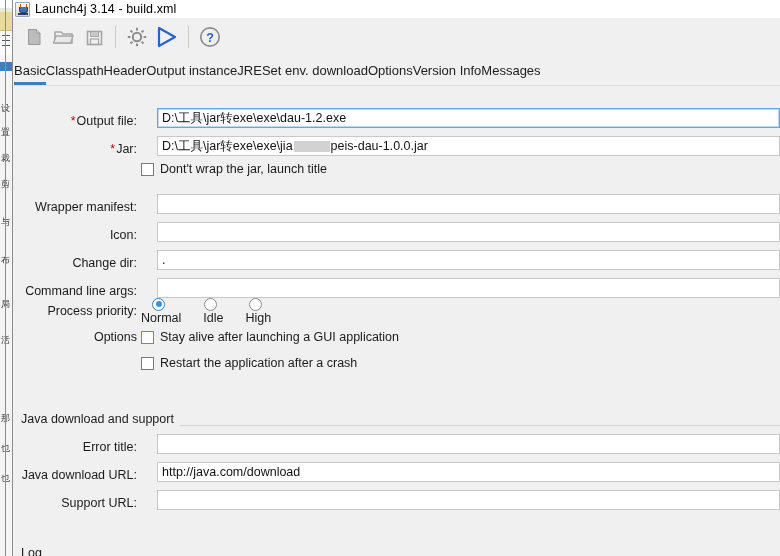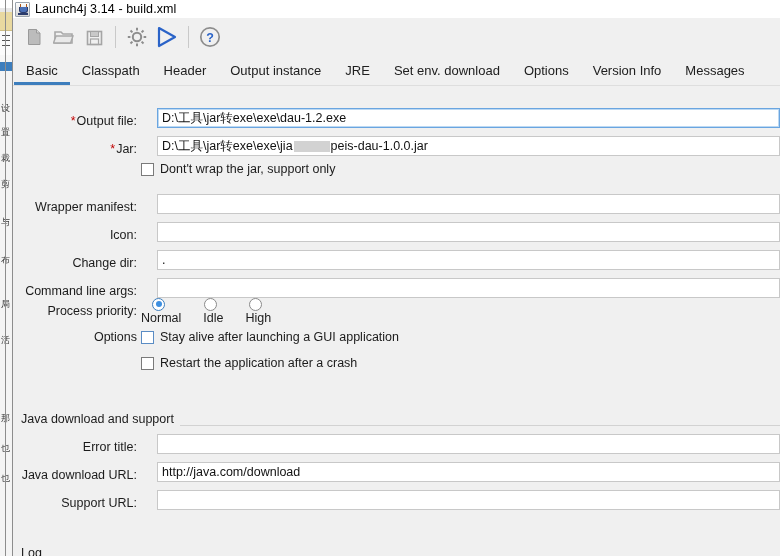--- a/index.html
+++ b/index.html
@@ -157,21 +157,21 @@
     height: 34px;
     background: #f0f0f0;
     display: flex;
     align-items: flex-start;
     padding-left: 1px;
   }
   .tab {
     position: relative;
     height: 29px;
     line-height: 29px;
-    padding: 0 12px;
+    padding: 0 0;
     font-size: 13px;
     color: #202020;
     white-space: nowrap;
   }
   .tab.active::after {
     content: "";
     position: absolute;
     left: 0; right: 0; bottom: 0;
     height: 3px;
     background: #3d7ebd;
@@ -463,21 +463,21 @@
       <div class="field">
         <span>D:\工具\jar转exe\exe\jia</span>
           <span class="redacted"></span>
           <span>peis-dau-1.0.0.jar</span>
       </div>
     </div>
 
     <div class="ctrl-row">
       <div class="label"></div>
       <div class="cbx plain"></div>
-      <div class="ctrl-text">Dont't wrap the jar, support only</div>
+      <div class="ctrl-text">Dont't wrap the jar, launch title</div>
     </div>
 
     <div class="spacer-4"></div>
 
     <div class="row">
       <div class="label">Wrapper manifest:</div>
       <div class="field">
         <span></span>
       </div>
     </div>

